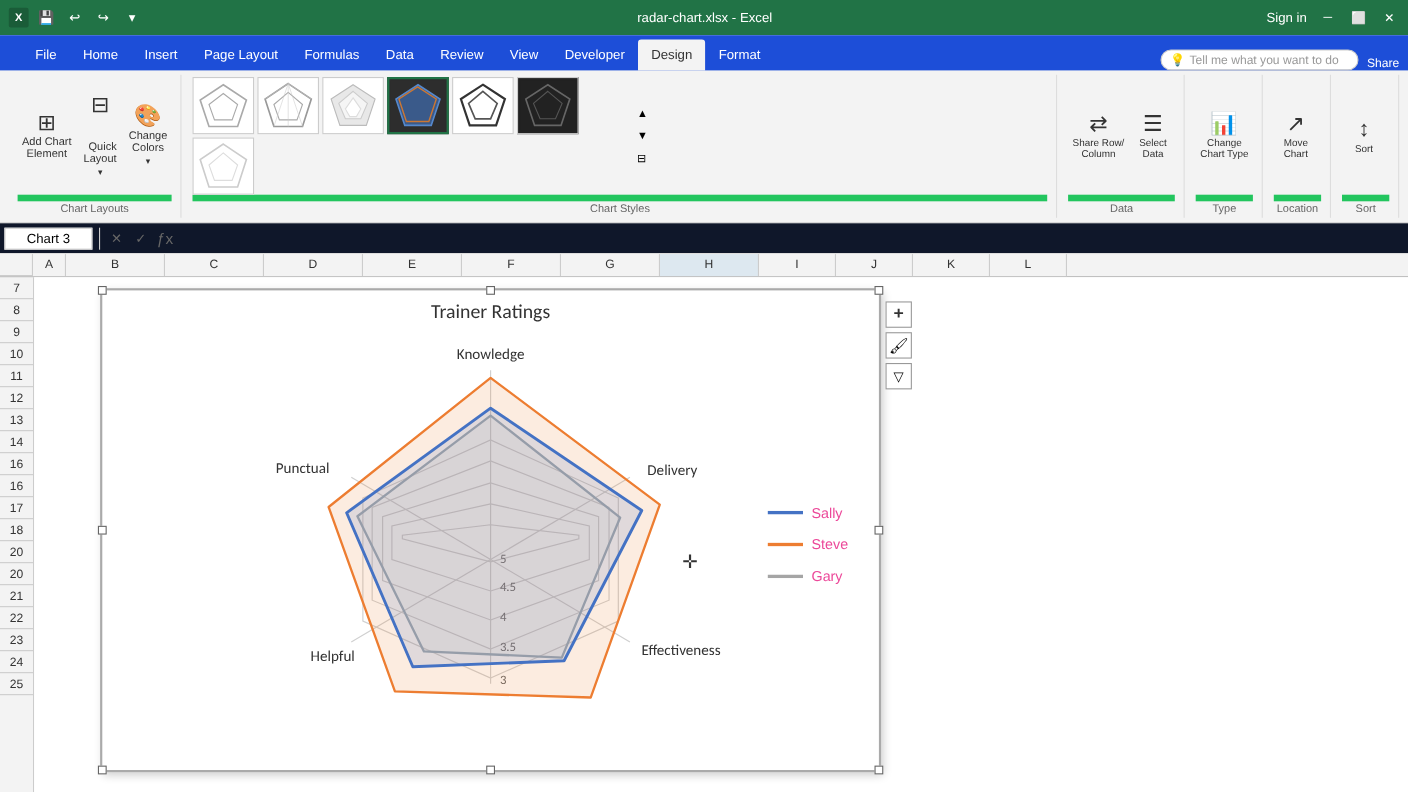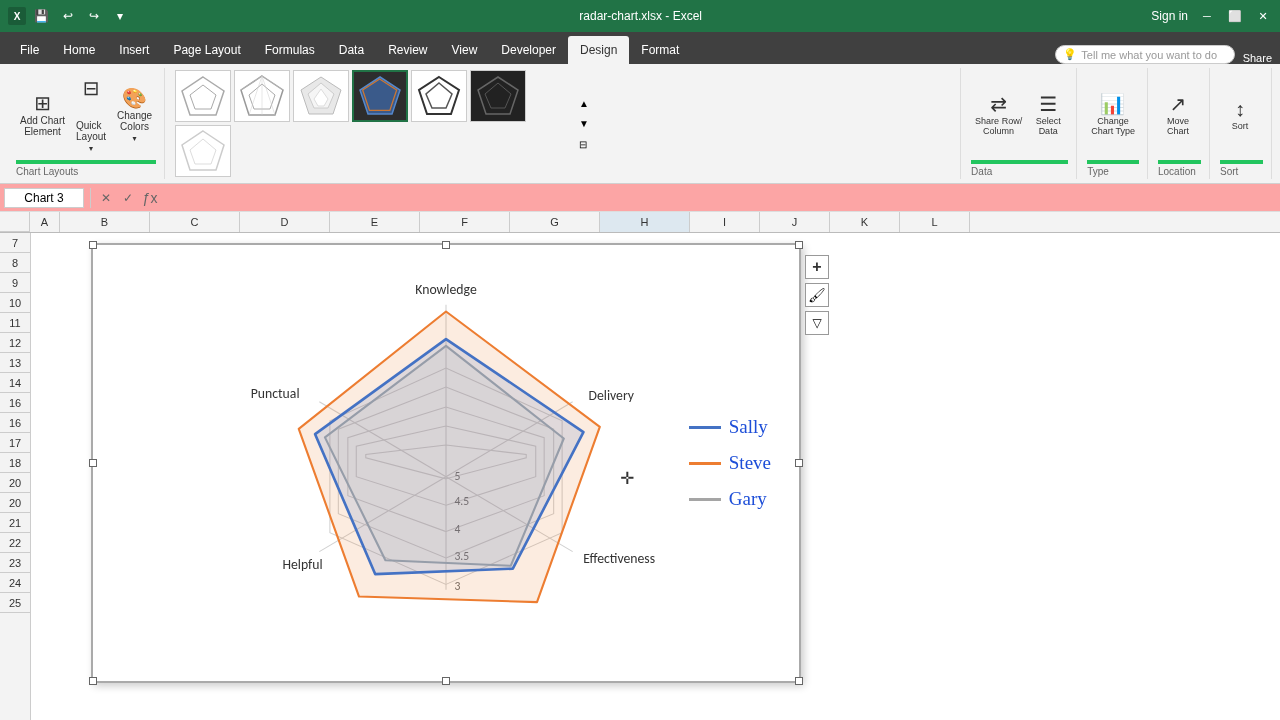--- a/index.html
+++ b/index.html
@@ -9,40 +9,40 @@
     #title-bar { background: #217346; color: white; height: 32px; display: flex; align-items: center; justify-content: space-between; padding: 0 8px; }
     #title-bar .left { display: flex; align-items: center; gap: 6px; }
     #title-bar .center { font-size: 12px; }
     #title-bar .right { display: flex; align-items: center; gap: 10px; font-size: 12px; justify-content: center; }
     .title-icon { width: 18px; height: 18px; background: #1a5c38; border-radius: 2px; display: inline-flex; align-items: center; justify-content: center; font-size: 10px; color: white; font-weight: bold; }
     .win-btn { width: 18px; height: 14px; display: inline-flex; align-items: center; justify-content: center; font-size: 11px; cursor: pointer; }
     .qat-btn { width: 20px; height: 20px; display: inline-flex; align-items: center; justify-content: center; cursor: pointer; font-size: 12px; color: white; }
 
     
     #ribbon { background: #f3f3f3; border-bottom: 1px solid #d0d0d0; }
-    #ribbon-tabs { background: #404040; display: flex; align-items: flex-end; height: 32px; padding-left: 8px; }
+    #ribbon-tabs { background: #1d4ed8; display: flex; align-items: flex-end; height: 32px; padding-left: 20px; }
     .ribbon-tab { padding: 4px 12px; font-size: 12px; color: white; cursor: pointer; height: 28px; display: flex; align-items: center; border-radius: 3px 3px 0 0; }
     .ribbon-tab.active { background: #f3f3f3; color: #333; }
     #ribbon-content { display: flex; padding: 4px 8px; gap: 2px; min-height: 80px; align-items: stretch; }
     .ribbon-group { display: flex; flex-direction: column; border-right: 1px solid #ddd; padding: 2px 8px; min-width: 60px; }
-    .ribbon-group-label { font-size: 10px; color: #666; text-align: left; margin-top: auto; padding-top: 2px; border-top: 4px solid #22c55e; }
+    .ribbon-group-label { font-size: 10px; color: #666; text-align: center; margin-top: auto; padding-top: 2px; border-top: 6px solid #22c55e; }
     .ribbon-group-btns { display: flex; gap: 2px; flex: 1; align-items: center; }
     .ribbon-btn { display: flex; flex-direction: column; align-items: center; justify-content: center; padding: 2px 4px; cursor: pointer; border-radius: 3px; min-width: 40px; font-size: 10px; color: #333; gap: 2px; }
     .ribbon-btn .icon { font-size: 20px; line-height: 1; }
 
     
     .chart-styles-gallery { display: flex; gap: 3px; align-items: center; flex-wrap: wrap; max-width: 400px; }
     .chart-style-thumb { width: 56px; height: 52px; border: 1px solid #ccc; background: white; cursor: pointer; display: flex; align-items: center; justify-content: center; font-size: 8px; overflow: hidden; position: relative; }
     .chart-style-thumb.active { border: 2px solid #217346; }
 
     
     .tell-me { background: white; border: 1px solid #ccc; border-radius: 10px; padding: 2px 8px; display: flex; align-items: center; gap: 4px; min-width: 180px; font-size: 11px; color: #999; cursor: pointer; }
 
     
-    #formula-bar { background: #fca5a5; border-bottom: 1px solid #ddd; height: 28px; display: flex; align-items: center; gap: 4px; padding: 0 4px; }
+    #formula-bar { background: #0f172a; border-bottom: 1px solid #ddd; height: 28px; display: flex; align-items: center; gap: 4px; padding: 0 4px; }
     #name-box { width: 80px; border: 1px solid #ccc; padding: 2px 4px; font-size: 12px; text-align: center; background: white; }
     .formula-sep { width: 1px; background: #ccc; height: 20px; margin: 0 2px; }
     .formula-btn { width: 18px; height: 18px; display: flex; align-items: center; justify-content: center; font-size: 12px; cursor: pointer; color: #666; }
     #formula-input { flex: 1; border: none; background: transparent; font-size: 12px; padding: 2px 4px; outline: none; }
     
     
     #spreadsheet { display: flex; flex-direction: column; flex: 1; overflow: hidden; }
     #col-headers { display: flex; background: #f3f3f3; border-bottom: 1px solid #ccc; position: relative; }
     .corner-cell { width: 30px; min-width: 30px; height: 20px; background: #f3f3f3; border-right: 1px solid #ccc; border-bottom: 1px solid #ccc; }
     .col-header { height: 20px; border-right: 1px solid #ccc; display: flex; align-items: center; justify-content: center; font-size: 11px; color: #333; background: #f3f3f3; cursor: pointer; user-select: none; }
@@ -54,21 +54,21 @@
     #chart-container { position: absolute; top: 4px; left: 90px; width: 710px; height: 440px; border: 1px solid #aaa; background: white; box-shadow: 2px 2px 6px rgba(0,0,0,0.2); cursor: move; }
 
     
     .resize-handle { width: 8px; height: 8px; background: white; border: 1px solid #666; position: absolute; }
 
     
     #radar-svg { width: 100%; height: 100%; }
 
     
     .legend { position: absolute; right: 40px; top: 50%; transform: translateY(-50%); display: flex; flex-direction: column; gap: 14px; }
-    .legend-item { display: flex; align-items: center; gap: 8px; font-size: 19px; color: #1d4ed8; font-family: Liberation Serif, serif; }
+    .legend-item { display: flex; align-items: center; gap: 8px; font-size: 13px; color: #ec4899; font-family: Liberation Sans, sans-serif; }
   </style>
 </head>
 <body>
 
 <div id="title-bar">
   <div class="left">
     <div class="title-icon">X</div>
     <div class="qat-btn">💾</div>
     <div class="qat-btn">↩</div>
     <div class="qat-btn">↪</div>
@@ -108,21 +108,21 @@
 
     <div class="ribbon-group">
       <div class="ribbon-group-btns">
         <div class="ribbon-btn">
           <div class="icon">⊞</div>
           <div style="white-space:pre-line;text-align:center;">Add Chart
 Element</div>
         </div>
         <div class="ribbon-btn">
           <div class="icon">⊟</div>
-          <div style="white-space:pre-line;text-align:left;margin-top:20px;">Quick
+          <div style="white-space:pre-line;text-align:right;margin-top:20px;">Quick
 Layout</div>
           <div style="font-size:8px;">▾</div>
         </div>
         <div class="ribbon-btn">
           <div class="icon">🎨</div>
           <div style="white-space:pre-line;text-align:center;">Change
 Colors</div>
           <div style="font-size:8px;">▾</div>
         </div>
       </div>
@@ -189,20 +189,21 @@
               <polygon points="25,11 38,22 33,36 17,36 12,22" fill="white" stroke="#ddd" stroke-width="1"></polygon>
             </svg>
           </div>
         </div>
         <div style="display:flex;flex-direction:column;justify-content:space-between;height:52px;margin-left:2px;">
           <div style="cursor:pointer;font-size:10px;">▲</div>
           <div style="cursor:pointer;font-size:10px;">▼</div>
           <div style="cursor:pointer;font-size:10px;">⊟</div>
         </div>
       </div>
+      <div class="ribbon-group-label">Chart Styles</div>
     </div>
 
     <div class="ribbon-group">
       <div class="ribbon-group-btns">
         <div class="ribbon-btn">
           <div class="icon">⇄</div>
           <div style="white-space:pre-line;text-align:center;font-size:9px;">Share Row/
 Column</div>
         </div>
         <div class="ribbon-btn">
@@ -313,20 +314,21 @@
         <div class="resize-handle" style="top:50%;right:-4px;transform:translateY(-50%);"></div>
         <div class="resize-handle" style="bottom:-4px;left:-4px;"></div>
         <div class="resize-handle" style="bottom:-4px;left:50%;transform:translateX(-50%);"></div>
         <div class="resize-handle" style="bottom:-4px;right:-4px;"></div>
 
         <div style="position:absolute;right:-30px;top:10px;width:24px;height:24px;background:white;border:1px solid #999;display:flex;align-items:center;justify-content:center;cursor:pointer;font-size:16px;font-weight:bold;color:#333;">+</div>
         <div style="position:absolute;right:-30px;top:38px;width:24px;height:24px;background:white;border:1px solid #999;display:flex;align-items:center;justify-content:center;cursor:pointer;font-size:14px;">🖌</div>
         <div style="position:absolute;right:-30px;top:66px;width:24px;height:24px;background:white;border:1px solid #999;display:flex;align-items:center;justify-content:center;cursor:pointer;font-size:12px;">▽</div>
 
         <div style="width:100%;height:100%;padding:8px;position:relative;display:flex;flex-direction:column;">
+          <div style="text-align:center;font-size:18px;color:#333;font-family:Calibri,sans-serif;margin-bottom:4px;">Trainer Ratings</div>
 
           <div style="display:flex;flex:1;position:relative;">
 
             <div style="flex:1;display:flex;align-items:center;justify-content:center;position:relative;">
               <svg id="radar-svg" viewBox="0 0 420 360" style="width:480px;height:380px;">
 
                 <text x="210" y="20" text-anchor="middle" font-family="Calibri,sans-serif" font-size="13" fill="#333">Knowledge</text>
 
                 <polygon points="210,295 320,246 320,140 210,90 100,140 100,246" fill="none" stroke="#d0d0d0" stroke-width="1"></polygon>
 

